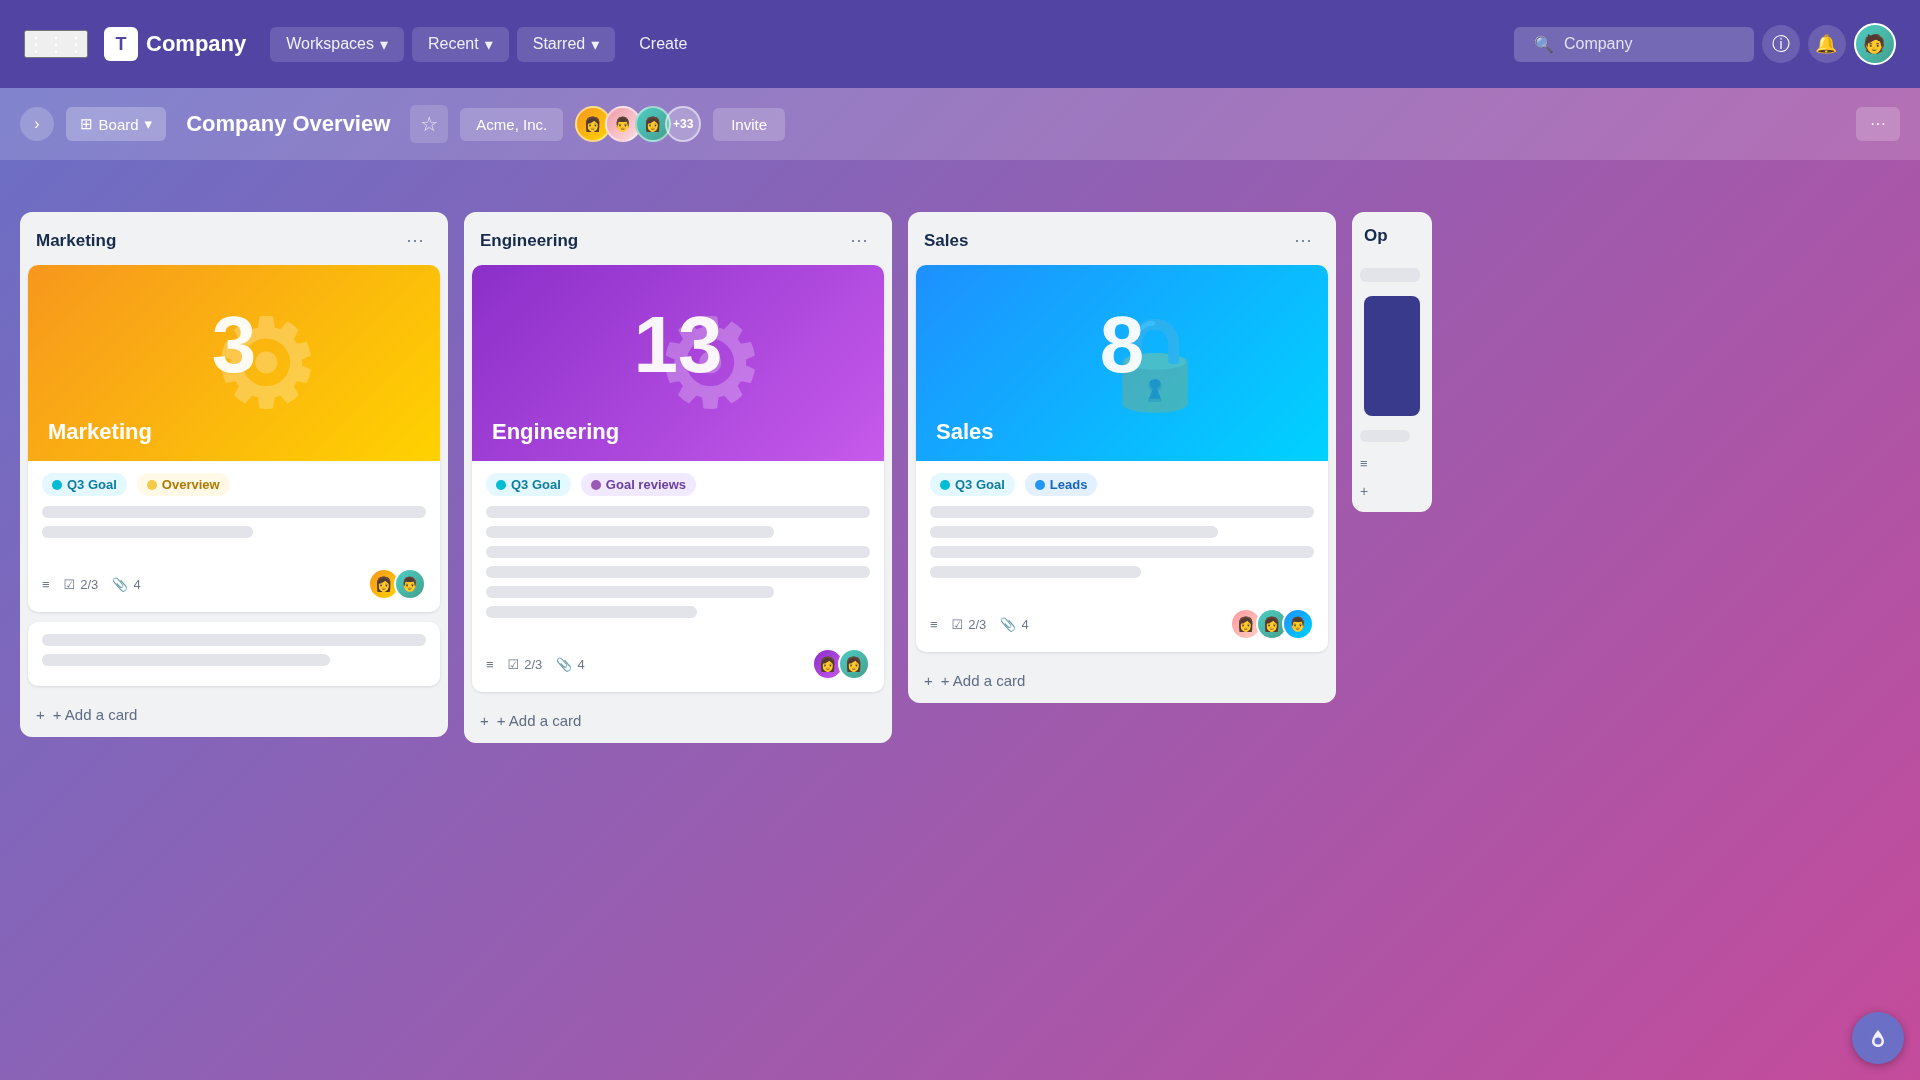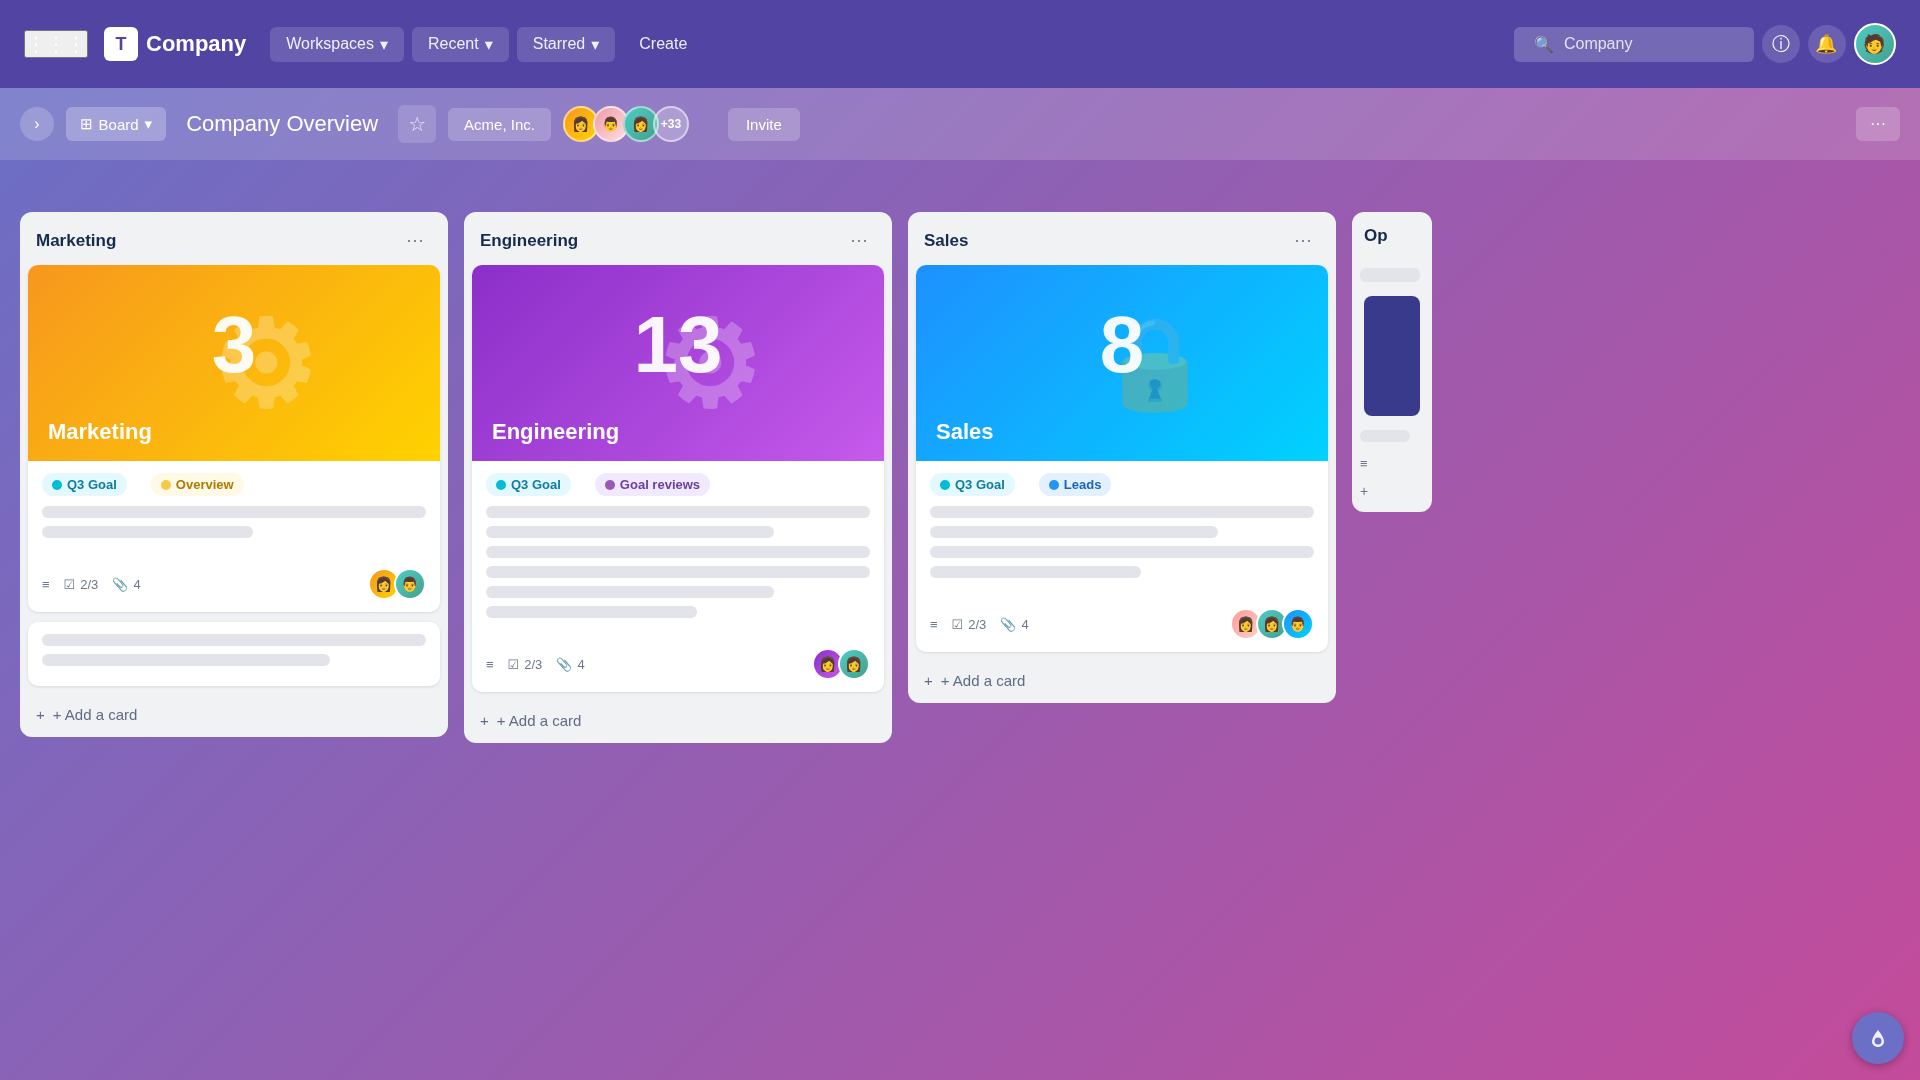--- a/index.html
+++ b/index.html
@@ -45,21 +45,21 @@
     .sidebar-toggle {
       background: rgba(255,255,255,0.2); border: none; border-radius: 50%;
       width: 34px; height: 34px; color: white; font-size: 16px; cursor: pointer;
       display: flex; align-items: center; justify-content: center;
     }
     .board-view-btn {
       background: rgba(255,255,255,0.25); border: none; border-radius: 6px;
       color: white; padding: 8px 14px; font-size: 15px; cursor: pointer;
       display: flex; align-items: center; gap: 6px;
     }
-    .board-title { color: white; font-size: 22px; font-weight: 400; margin: 0 8px; }
+    .board-title { color: white; font-size: 22px; font-weight: 700; margin: 0 8px; }
     .star-btn {
       background: transparent; border: none; color: rgba(255,255,255,0.8);
       font-size: 20px; cursor: pointer; padding: 6px;
       background: rgba(255,255,255,0.15); border-radius: 6px; width: 38px; height: 38px;
       display: flex; align-items: center; justify-content: center;
     }
     .workspace-chip {
       background: rgba(255,255,255,0.2); color: white; border: none;
       border-radius: 6px; padding: 8px 16px; font-size: 15px; cursor: pointer;
     }
@@ -70,21 +70,21 @@
       font-size: 14px; font-weight: 600; color: white;
     }
     .member-avatar:first-child { margin-left: 0; }
     .member-count {
       width: 36px; height: 36px; border-radius: 50%; border: 2px solid rgba(255,255,255,0.5);
       margin-left: -6px; background: rgba(255,255,255,0.25); color: white;
       display: flex; align-items: center; justify-content: center; font-size: 12px; font-weight: 600;
     }
     .invite-btn {
       background: rgba(255,255,255,0.2); color: white; border: none;
-      border-radius: 6px; padding: 8px 18px; font-size: 15px; cursor: pointer; margin-left: 27px;
+      border-radius: 6px; padding: 8px 18px; font-size: 15px; cursor: pointer;
     }
     .more-btn {
       background: rgba(255,255,255,0.2); color: white; border: none;
       border-radius: 6px; padding: 8px 14px; font-size: 16px; cursor: pointer;
       margin-left: auto;
     }
 
     
     .board-content {
       display: flex; gap: 16px; padding: 16px 20px;
@@ -132,21 +132,21 @@
       position: absolute; top: 50%; left: 50%; transform: translate(-50%, -70%);
       font-size: 80px; font-weight: 900; opacity: 0.95;
     }
     .card-cover-icon {
       position: absolute; top: 50%; left: 50%; transform: translate(-20%, -50%);
       font-size: 120px; opacity: 0.25;
     }
     .card-cover-label { position: relative; z-index: 1; font-size: 22px; font-weight: 700; }
 
     .card-body { padding: 12px 14px; }
-    .card-tags { display: flex; gap: 24px; flex-wrap: wrap; margin-bottom: 10px; }
+    .card-tags { display: flex; gap: 10px; flex-wrap: wrap; margin-bottom: 10px; }
     .tag {
       display: flex; align-items: center; gap: 5px; padding: 4px 10px;
       border-radius: 20px; font-size: 13px; font-weight: 600;
     }
     .tag-dot { width: 10px; height: 10px; border-radius: 50%; }
     .tag-q3 { background: #e3f8ff; color: #0e7da0; }
     .tag-q3 .tag-dot { background: #00bcd4; }
     .tag-campaigns { background: #fff9e6; color: #b07a00; }
     .tag-campaigns .tag-dot { background: #f7c948; }
     .tag-code { background: #f0e9ff; color: #6b3fa0; }

